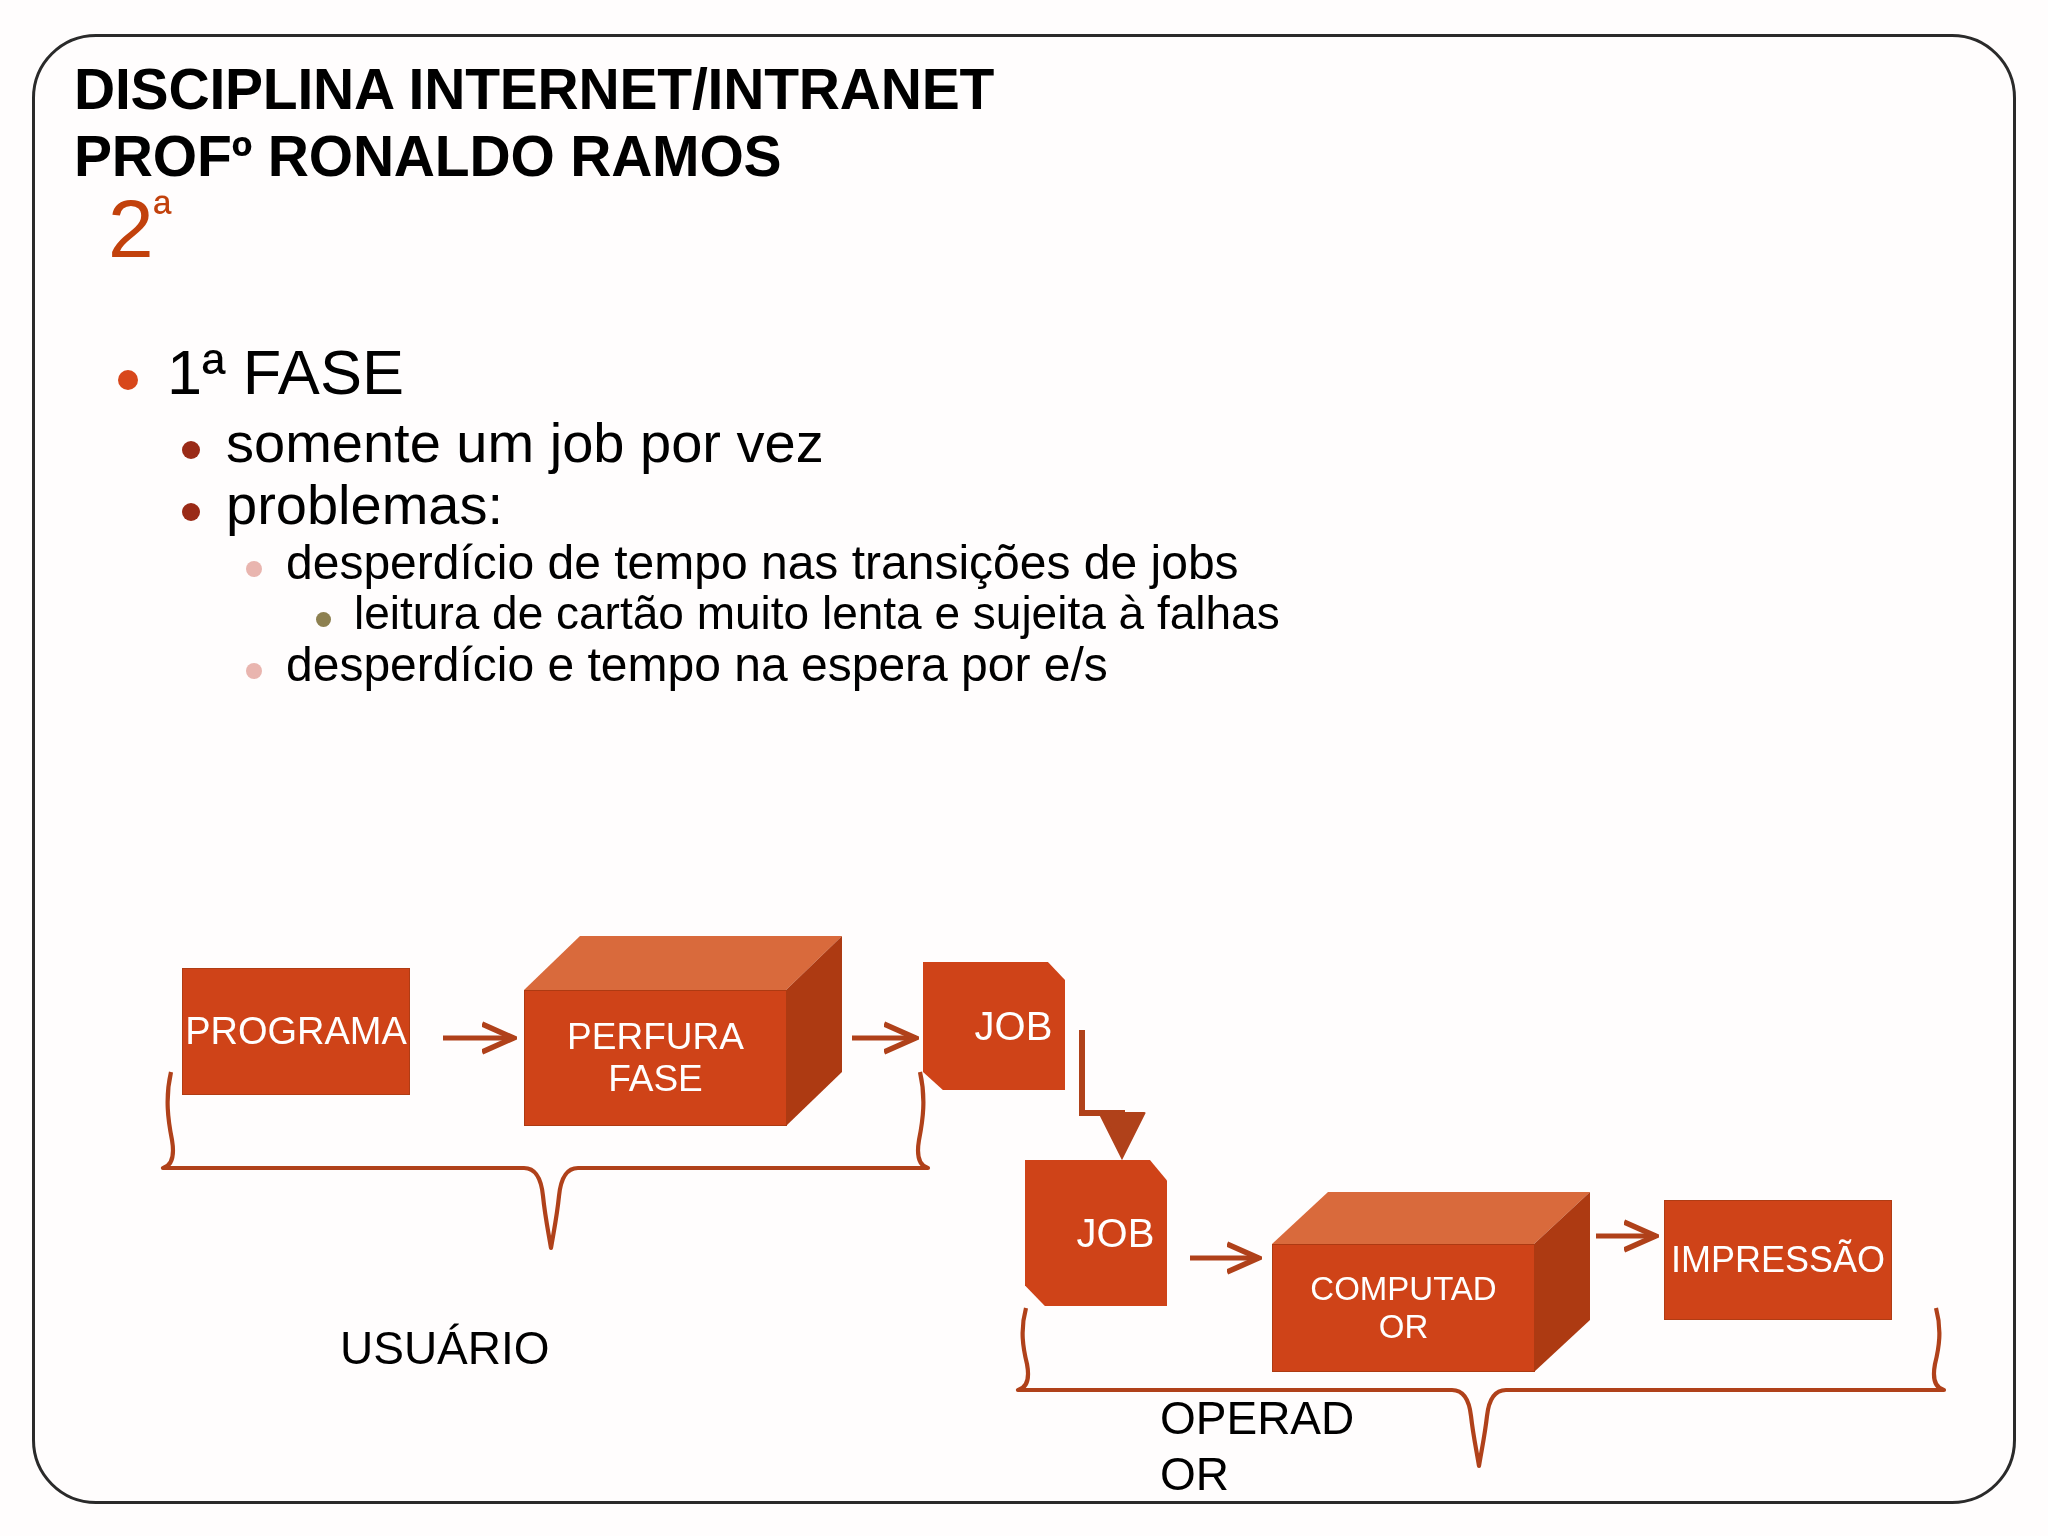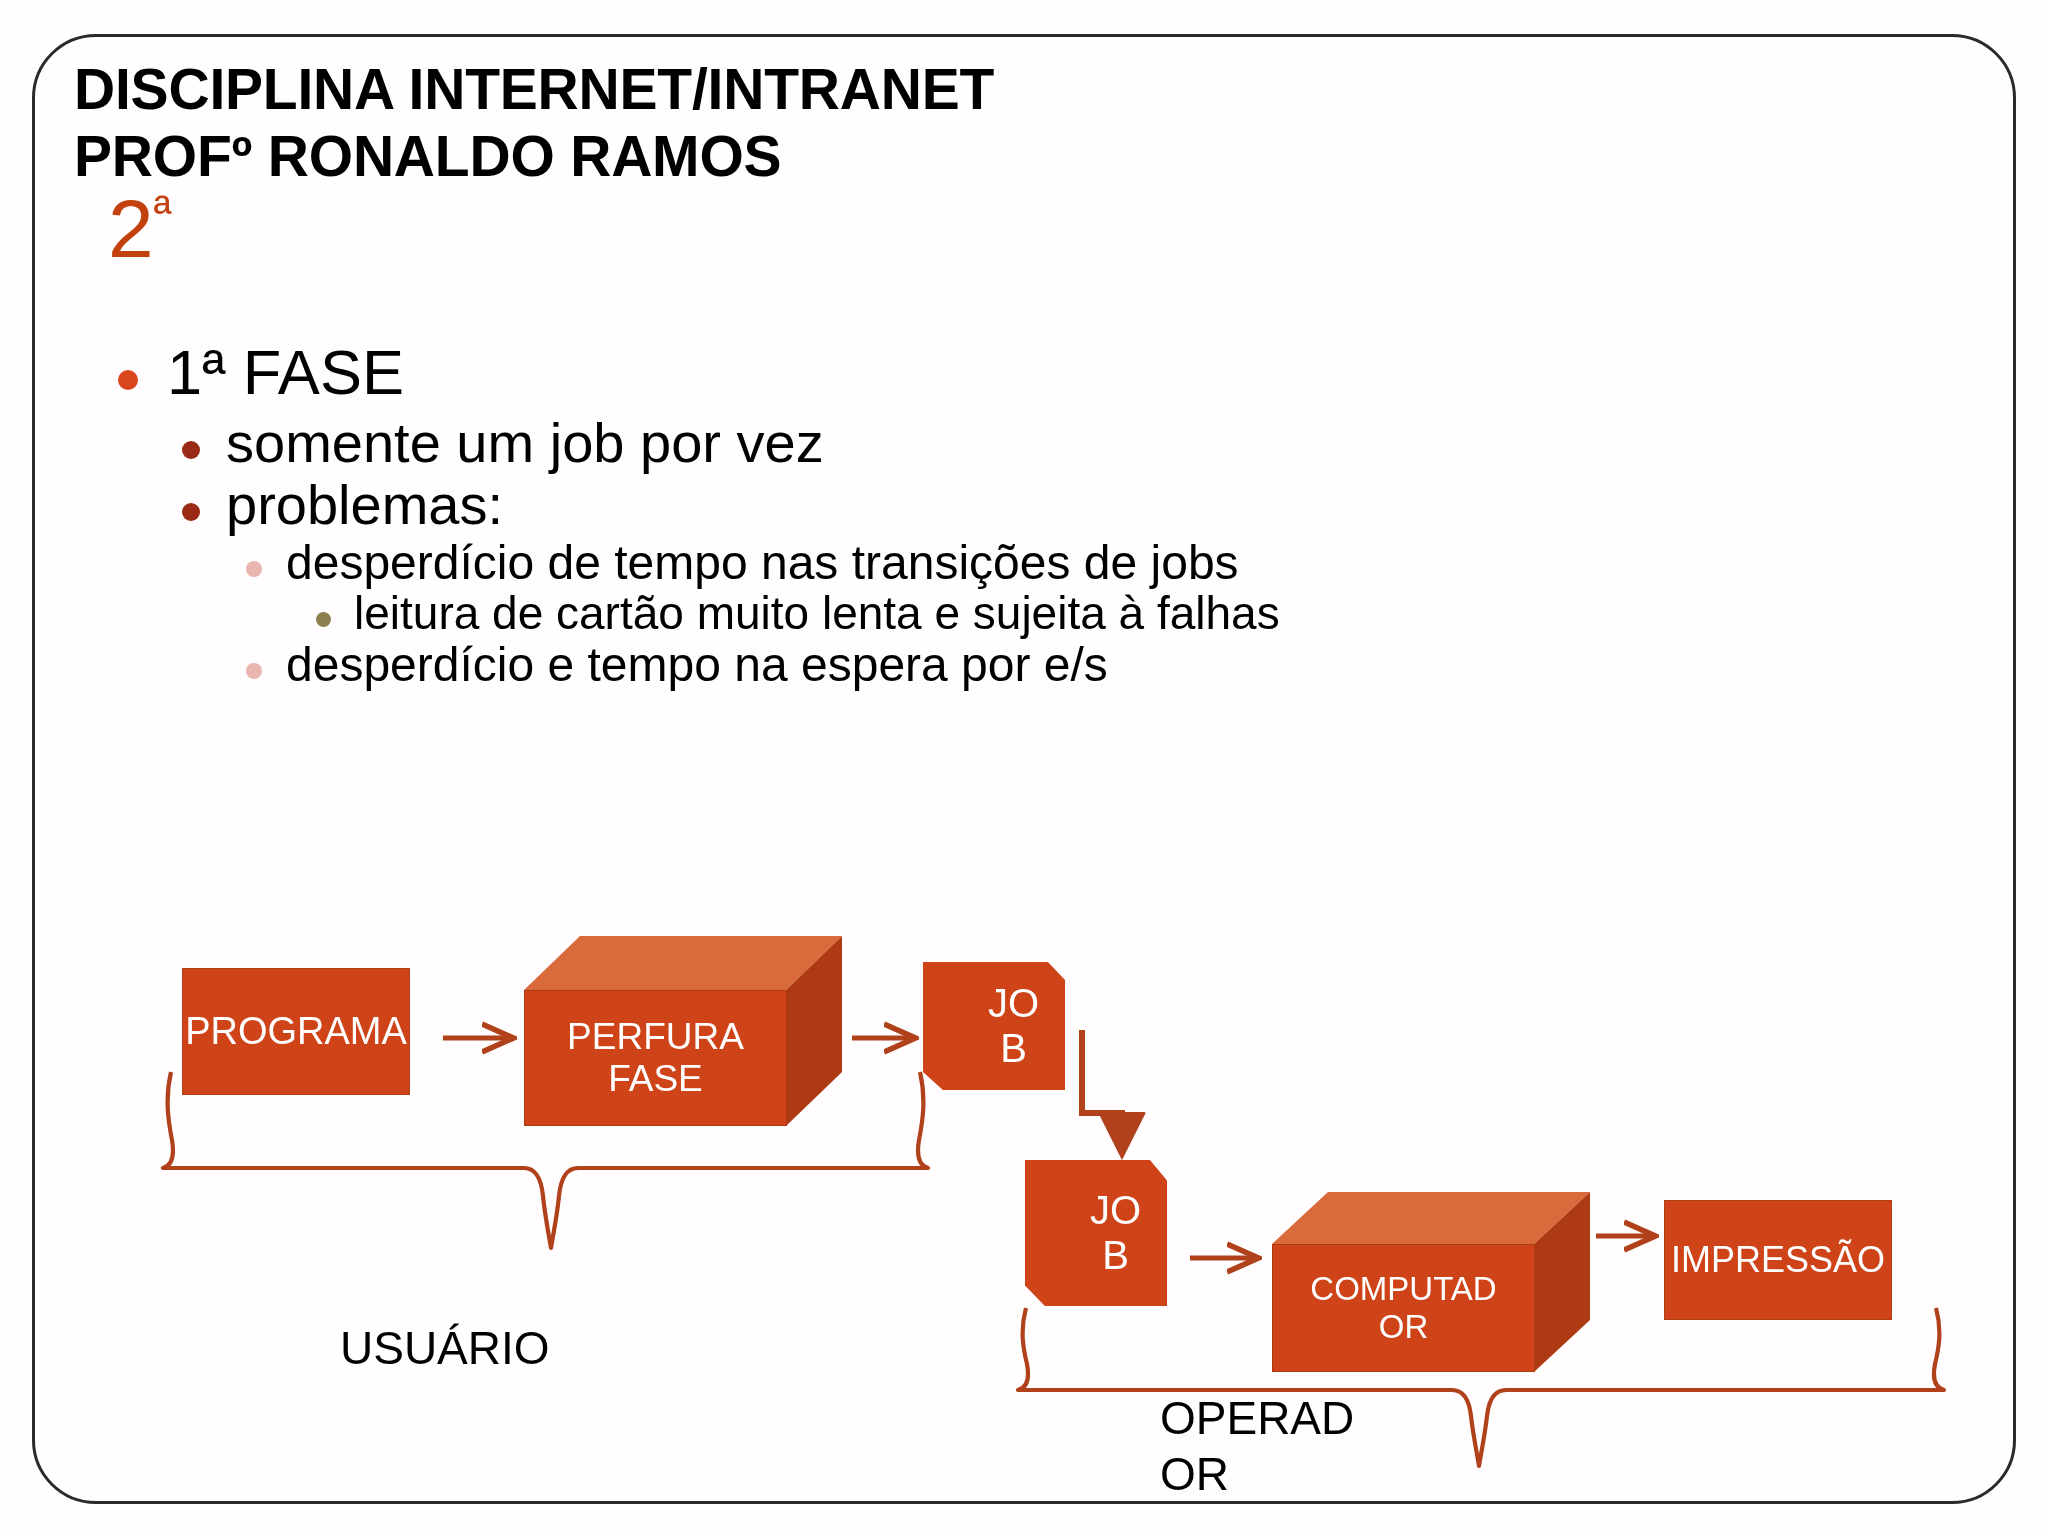--- a/index.html
+++ b/index.html
@@ -54,21 +54,21 @@
   
   .box3d{position:absolute;}
   .box3d .front{position:absolute;left:0;background:#cf4318;border:1px solid #ad3a12;
                 box-sizing:border-box;display:flex;flex-direction:column;align-items:center;
                 justify-content:center;color:#fff;text-align:center;}
   .box3d .top{position:absolute;background:#d96a3c;}
   .box3d .side{position:absolute;background:#ad3a12;}
 
   
   .card{position:absolute;background:#cf4318;box-sizing:border-box;
-        display:flex;flex-direction:column;align-items:center;justify-content:center;
+        display:flex;flex-direction:row;align-items:center;justify-content:center;
         color:#fff;text-align:center;
         clip-path:polygon(0 0, 88% 0, 100% 14%, 100% 100%, 14% 100%, 0 86%);
         border:0;padding-left:39px;}
 
   .lbl{position:absolute;color:#000;font-size:44px;line-height:1.22;text-align:left;white-space:nowrap;}
 
   svg.ov{position:absolute;left:0;top:0;width:2048px;height:1536px;overflow:visible;}
 </style>
 </head>
 <body>

